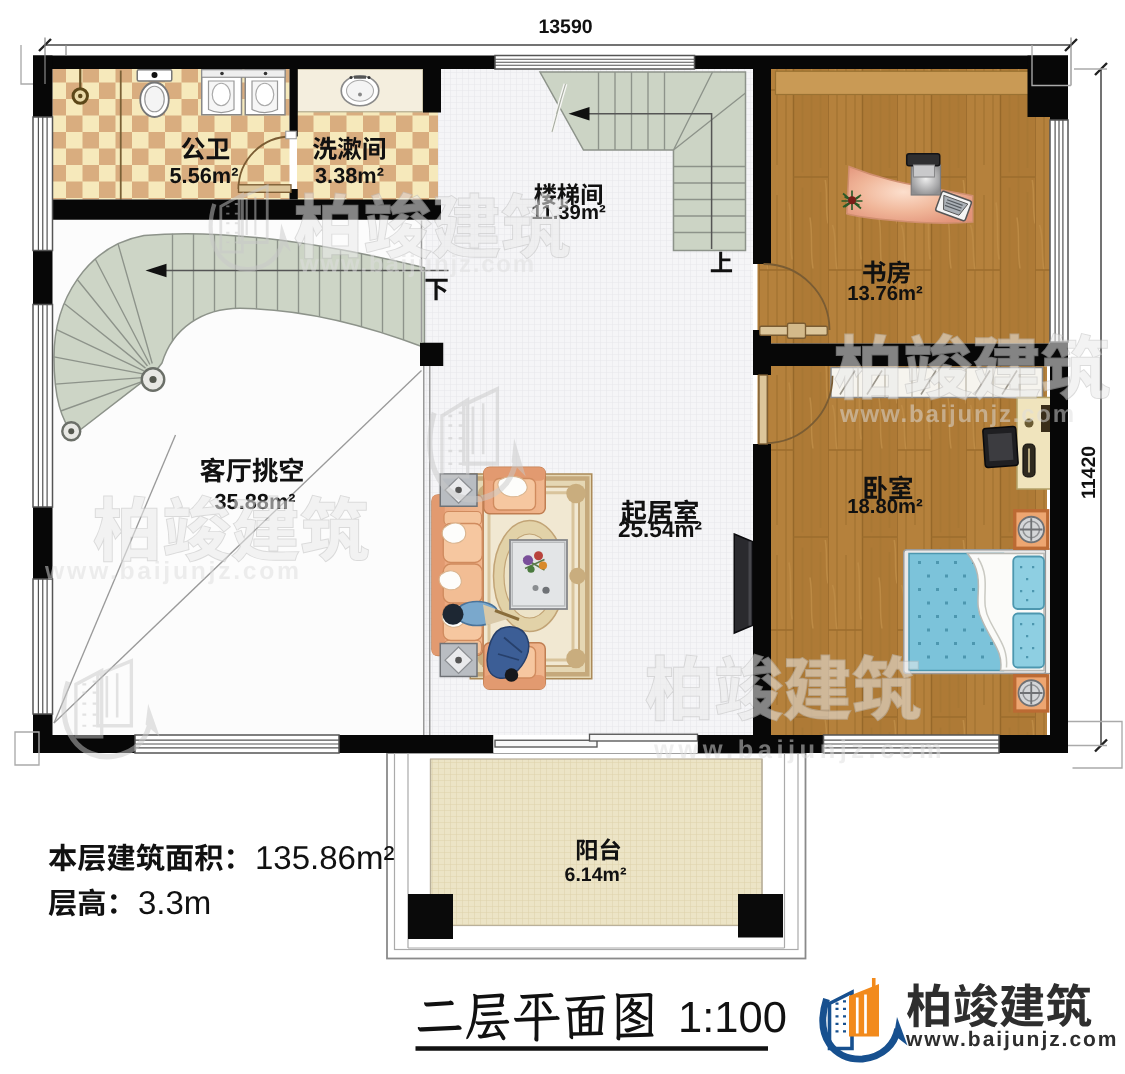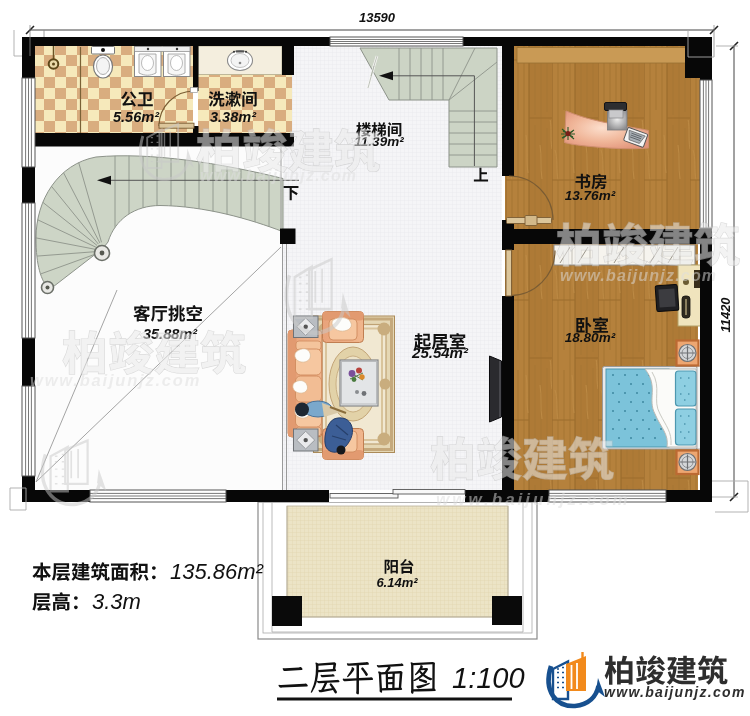--- a/index.html
+++ b/index.html
@@ -1,14 +1,14 @@
 <!DOCTYPE html>
 <html><head><meta charset="utf-8"><style>
 html,body{margin:0;padding:0;background:#ffffff;font-family:"Liberation Sans",sans-serif;}
-#plan{width:750px;height:716px;position:relative;font-style:italic;}
+#plan{width:750px;height:716px;position:relative;}
 </style></head>
 <body>
 <div id="plan"><svg xmlns="http://www.w3.org/2000/svg" width="750" height="716" viewBox="0 0 750 716">
 <defs>
 <pattern id="chk" width="22" height="22" patternUnits="userSpaceOnUse">
  <rect width="22" height="22" fill="#f6e9bb"></rect>
  <rect x="11" width="11" height="11" fill="#d9ad7f"></rect>
  <rect y="11" width="11" height="11" fill="#d9ad7f"></rect>
 </pattern>
 <pattern id="grid" width="4" height="4" patternUnits="userSpaceOnUse">

